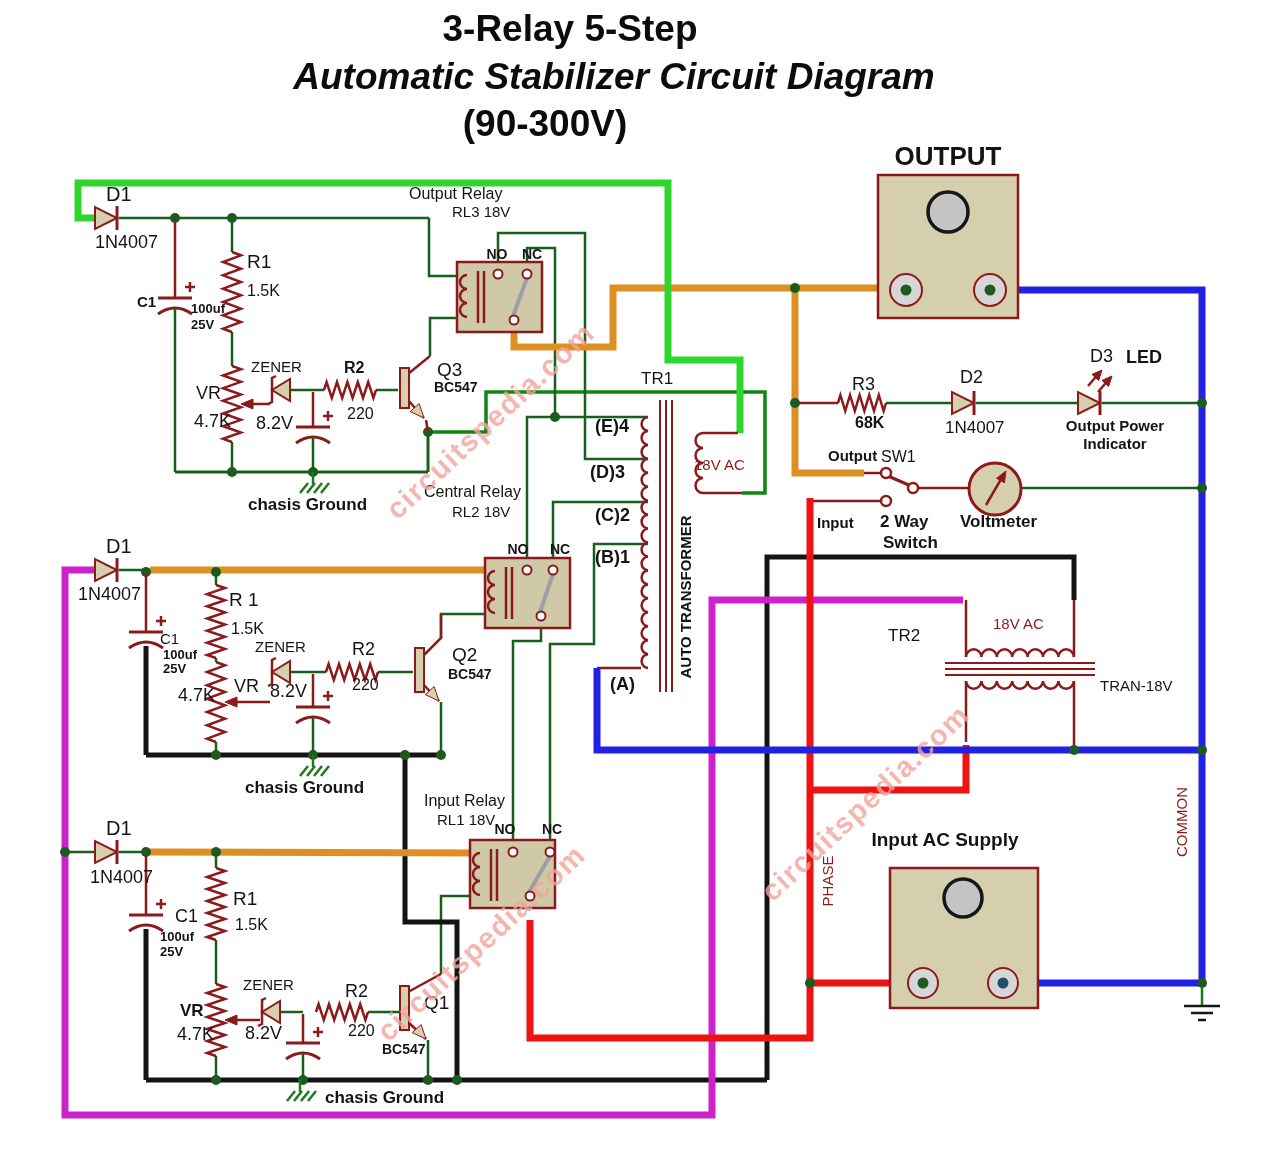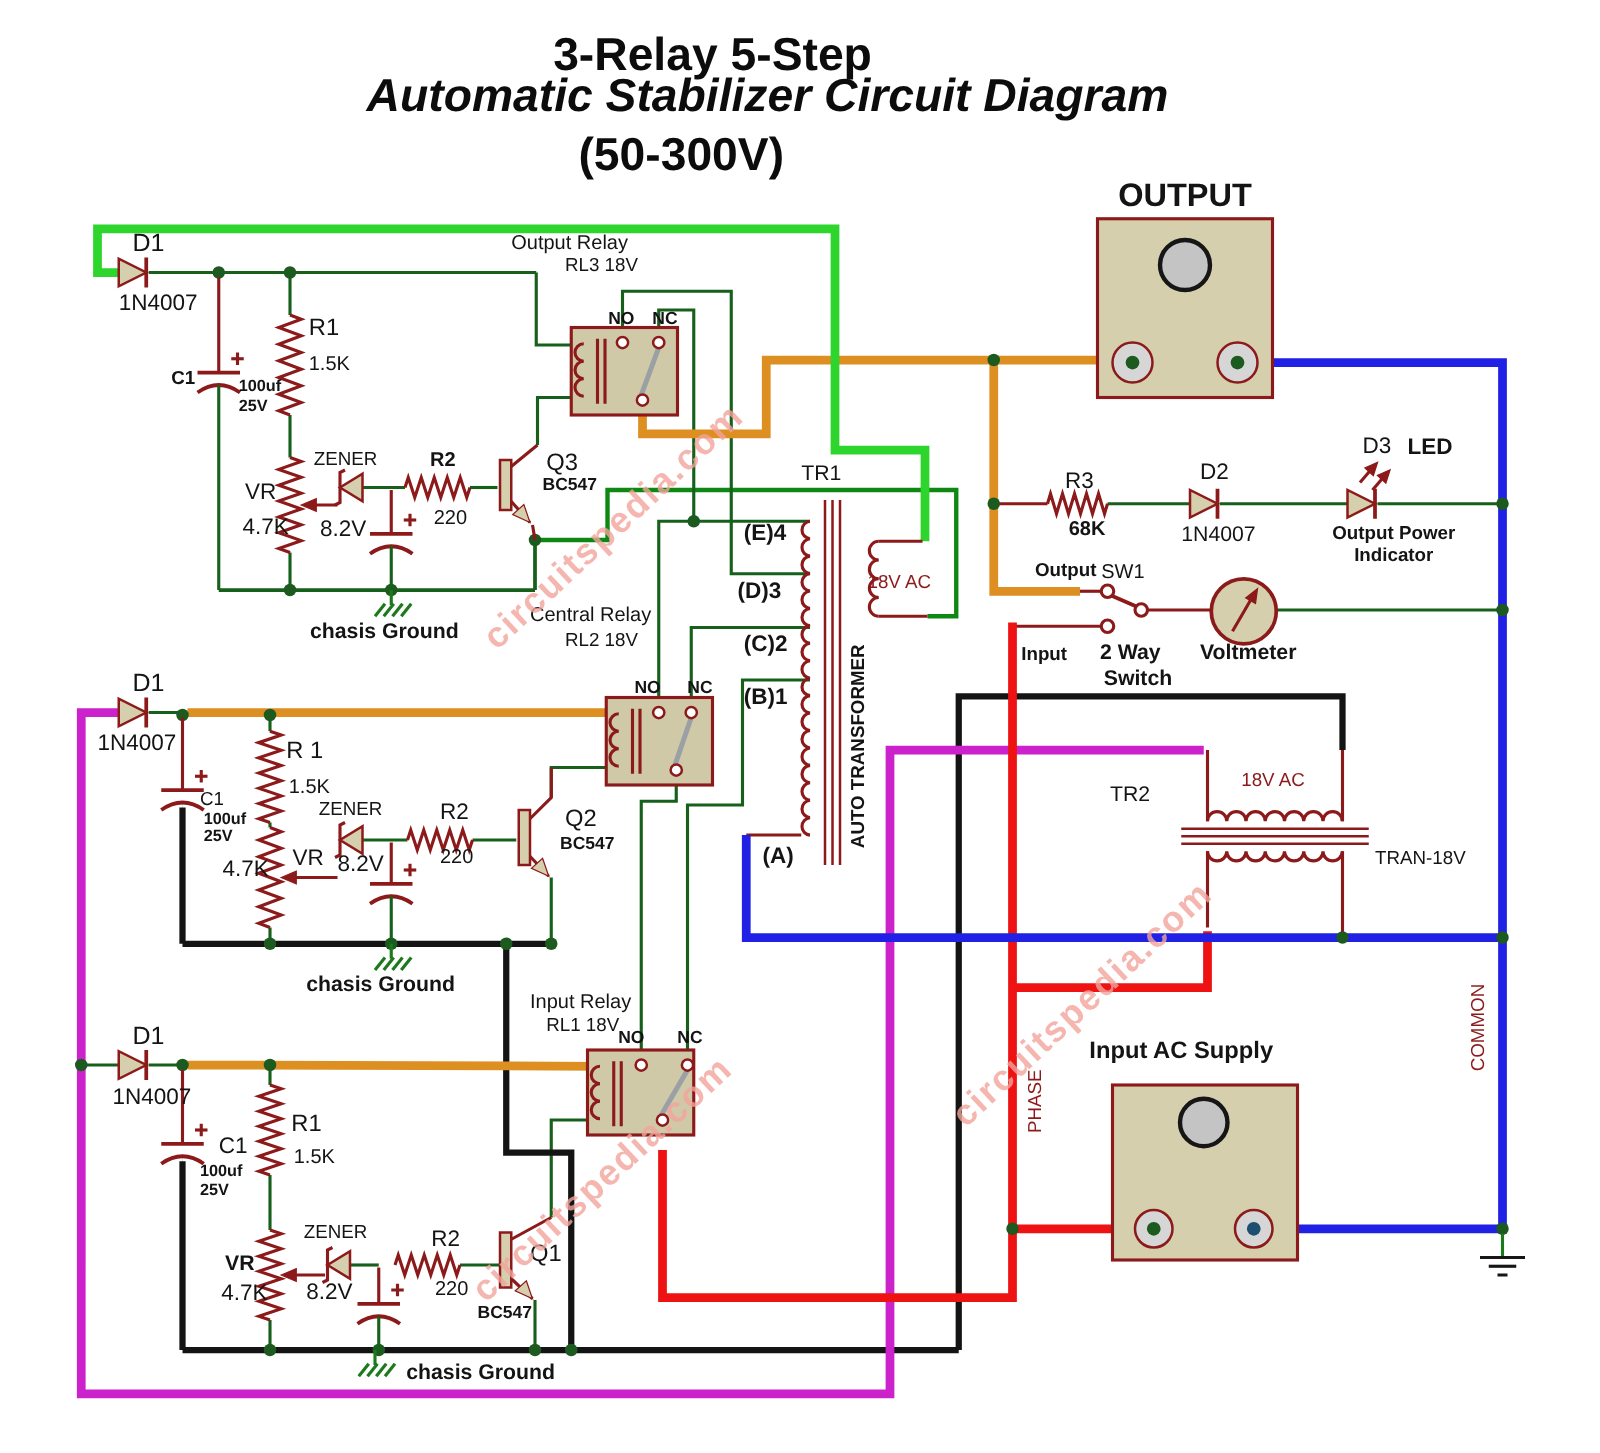--- a/index.html
+++ b/index.html
@@ -1,30 +1,30 @@
 <!DOCTYPE html>
 <html><head>
 <meta charset="utf-8">
 <style>
   html,body{margin:0;padding:0;background:#fff;}
   body{width:1280px;height:1162px;position:relative;font-family:"Liberation Sans",sans-serif;overflow:hidden;}
   .title-line{position:absolute;transform:translateX(-50%);font-weight:bold;font-size:37px;color:#0c0c0c;white-space:nowrap;letter-spacing:0px;}
-  #t1{left:570px;top:8px;margin-top:15px;}
+  #t1{left:570px;top:8px;}
   #t2{left:614px;top:56px;font-style:italic;}
   #t3{left:545px;top:103px;}
   svg text{font-family:"Liberation Sans",sans-serif;}
 </style>
 </head>
 <body>
 
 
 
 <div class="title-line" id="t1">3-Relay 5-Step</div>
 <div class="title-line" id="t2">Automatic Stabilizer Circuit Diagram</div>
-<div class="title-line" id="t3">(50-300V)</div>
+<div class="title-line" id="t3">(90-300V)</div>
 
 <svg id="diagram" width="1280" height="1162" viewBox="0 0 1280 1162" xmlns="http://www.w3.org/2000/svg">
     <g>
       <polyline points="119,218 429,218" fill="none" stroke="#16601c" stroke-width="2.5" stroke-linejoin="miter" stroke-linecap="butt"></polyline>
       <polyline points="429,218 429,276 467,276" fill="none" stroke="#16601c" stroke-width="2.5" stroke-linejoin="miter" stroke-linecap="butt"></polyline>
       <polyline points="467,318 430,318 430,356" fill="none" stroke="#16601c" stroke-width="2.5" stroke-linejoin="miter" stroke-linecap="butt"></polyline>
       <polyline points="175,472 428,472" fill="none" stroke="#16601c" stroke-width="3" stroke-linejoin="miter" stroke-linecap="butt"></polyline>
       <polyline points="428,432 428,472" fill="none" stroke="#16601c" stroke-width="3" stroke-linejoin="miter" stroke-linecap="butt"></polyline>
       <polyline points="428,432 486,432 486,392 765,392 765,493 742,493" fill="none" stroke="#0f8713" stroke-width="3.5" stroke-linejoin="miter" stroke-linecap="butt"></polyline>
       <polyline points="498,270 498,233 585,233 585,459 648,459" fill="none" stroke="#16601c" stroke-width="2.5" stroke-linejoin="miter" stroke-linecap="butt"></polyline>

